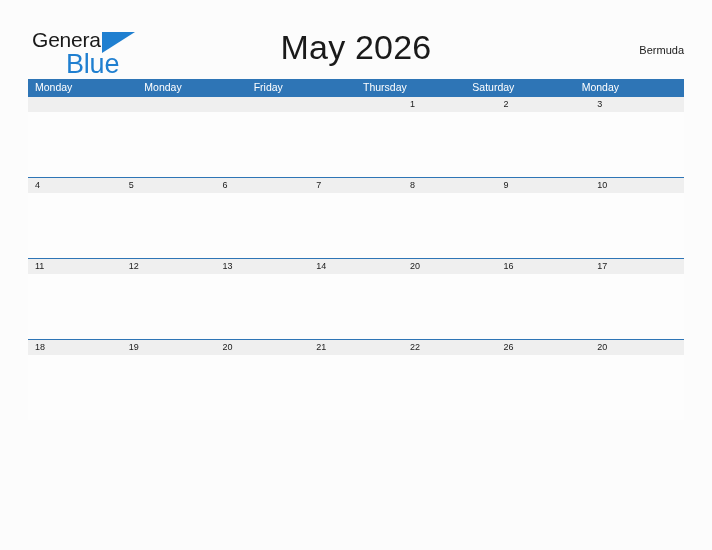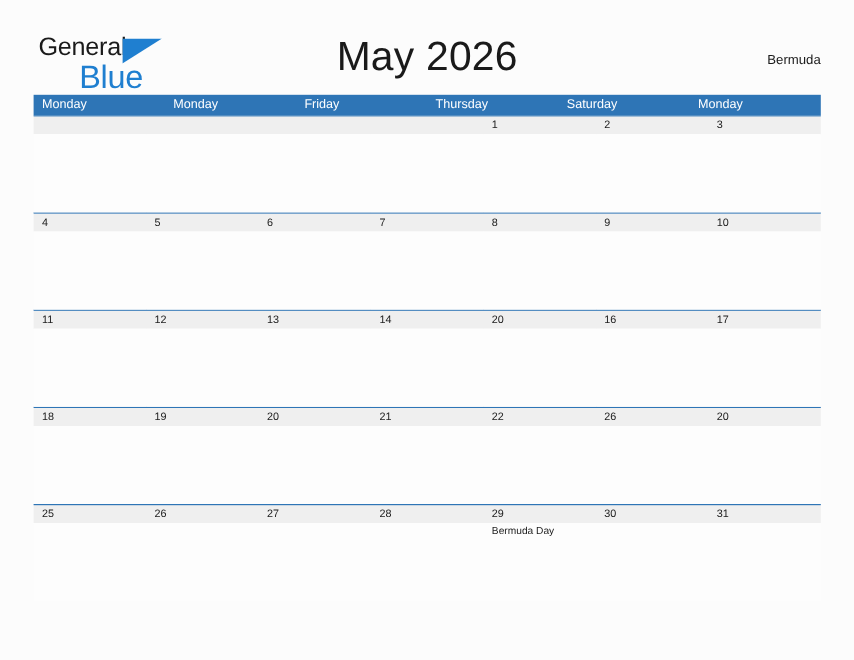--- a/index.html
+++ b/index.html
@@ -274,38 +274,16 @@
         <div class="event-cell"></div>
         <div class="event-cell"></div>
         <div class="event-cell"></div>
         <div class="event-cell"></div>
         <div class="event-cell"></div>
         <div class="event-cell"></div>
         <div class="event-cell"></div>
       </div>
     </div>
 
-    <div class="week">
-      <div class="week-dates">
-        <div class="date-cell">25</div>
-        <div class="date-cell">26</div>
-        <div class="date-cell">27</div>
-        <div class="date-cell">28</div>
-        <div class="date-cell">29</div>
-        <div class="date-cell">30</div>
-        <div class="date-cell">31</div>
-      </div>
-      <div class="week-events">
-        <div class="event-cell"></div>
-        <div class="event-cell"></div>
-        <div class="event-cell"></div>
-        <div class="event-cell"></div>
-        <div class="event-cell">
-            <div class="event-item">Bermuda Day</div>
-          </div>
-        <div class="event-cell"></div>
-        <div class="event-cell"></div>
-      </div>
-    </div>
 
   </div>
 
 </div>
 
 </body></html>

